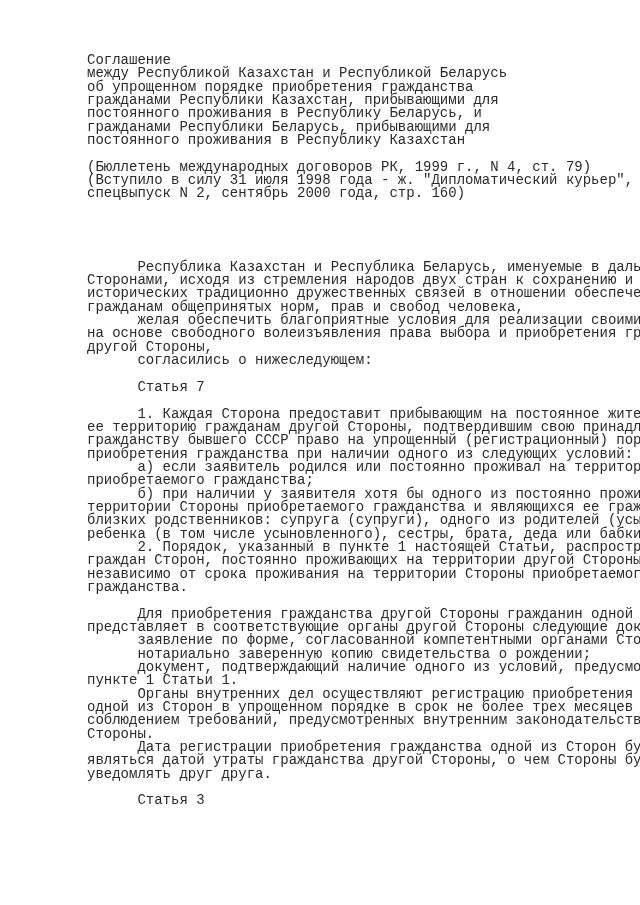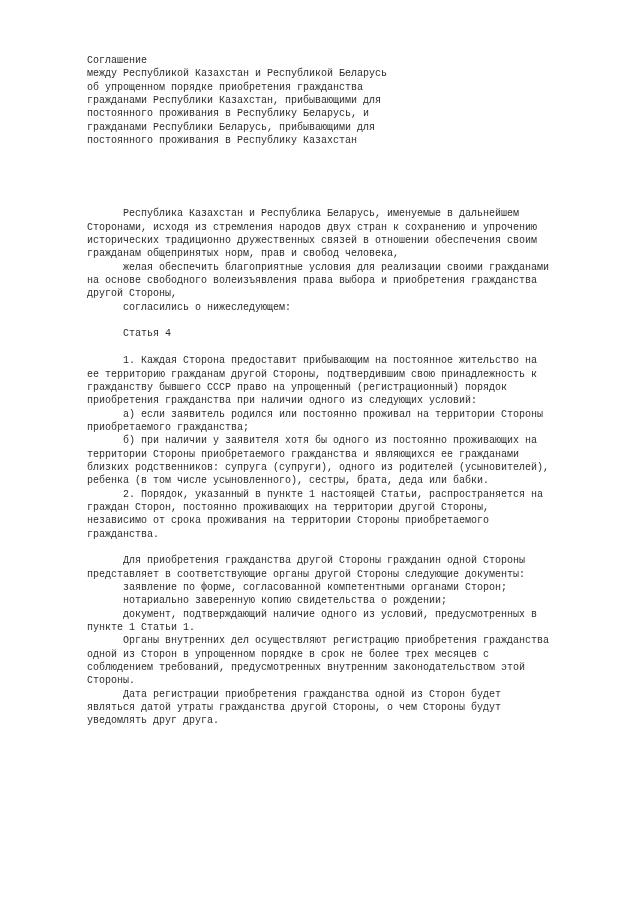--- a/index.html
+++ b/index.html
@@ -10,21 +10,21 @@
     overflow: hidden;
   }
   .page {
     position: absolute;
     left: 87px;
     top: 54px;
     width: 520px;
   }
   .block {
     font-family: "Liberation Mono", "DejaVu Sans Mono", monospace;
-    font-size: 10px;
+    font-size: 14px;
     line-height: 13.34px;
     color: #2b2b2b;
     white-space: pre;
   }
   
   .gap-1 { margin-top: 13.34px; }
   .gap-3 { margin-top: 60px; }
 </style>
 </head>
 <body>
@@ -32,31 +32,34 @@
 <div class="page">
 
   <pre class="block">Соглашение
 между Республикой Казахстан и Республикой Беларусь
 об упрощенном порядке приобретения гражданства
 гражданами Республики Казахстан, прибывающими для
 постоянного проживания в Республику Беларусь, и
 гражданами Республики Беларусь, прибывающими для
 постоянного проживания в Республику Казахстан</pre>
 
+  <pre class="block gap-1">(Бюллетень международных договоров РК, 1999 г., N 4, ст. 79)
+(Вступило в силу 31 июля 1998 года - ж. "Дипломатический курьер",
+спецвыпуск N 2, сентябрь 2000 года, стр. 160)</pre>
 
   <pre class="block gap-3">      Республика Казахстан и Республика Беларусь, именуемые в дальнейшем
 Сторонами, исходя из стремления народов двух стран к сохранению и упрочению
 исторических традиционно дружественных связей в отношении обеспечения своим
 гражданам общепринятых норм, прав и свобод человека,
       желая обеспечить благоприятные условия для реализации своими гражданами
 на основе свободного волеизъявления права выбора и приобретения гражданства
 другой Стороны,
       согласились о нижеследующем:</pre>
 
-  <pre class="block gap-1">      Статья 4</pre>
+  <pre class="block gap-1">      Статья 7</pre>
 
   <pre class="block gap-1">      1. Каждая Сторона предоставит прибывающим на постоянное жительство на
 ее территорию гражданам другой Стороны, подтвердившим свою принадлежность к
 гражданству бывшего СССР право на упрощенный (регистрационный) порядок
 приобретения гражданства при наличии одного из следующих условий:
       а) если заявитель родился или постоянно проживал на территории Стороны
 приобретаемого гражданства;
       б) при наличии у заявителя хотя бы одного из постоянно проживающих на
 территории Стороны приобретаемого гражданства и являющихся ее гражданами
 близких родственников: супруга (супруги), одного из родителей (усыновителей),
@@ -74,15 +77,16 @@
       документ, подтверждающий наличие одного из условий, предусмотренных в
 пункте 1 Статьи 1.
       Органы внутренних дел осуществляют регистрацию приобретения гражданства
 одной из Сторон в упрощенном порядке в срок не более трех месяцев с
 соблюдением требований, предусмотренных внутренним законодательством этой
 Стороны.
       Дата регистрации приобретения гражданства одной из Сторон будет
 являться датой утраты гражданства другой Стороны, о чем Стороны будут
 уведомлять друг друга.</pre>
 
+  <pre class="block gap-1">      Статья 3</pre>
 
 
 </div>
 
 </body></html>

